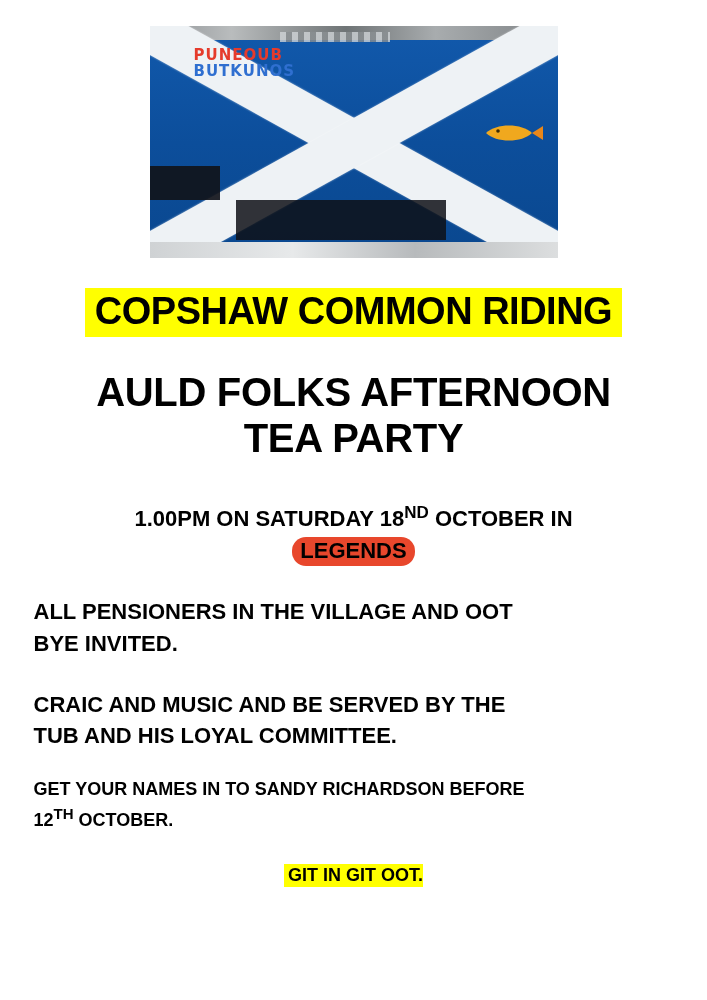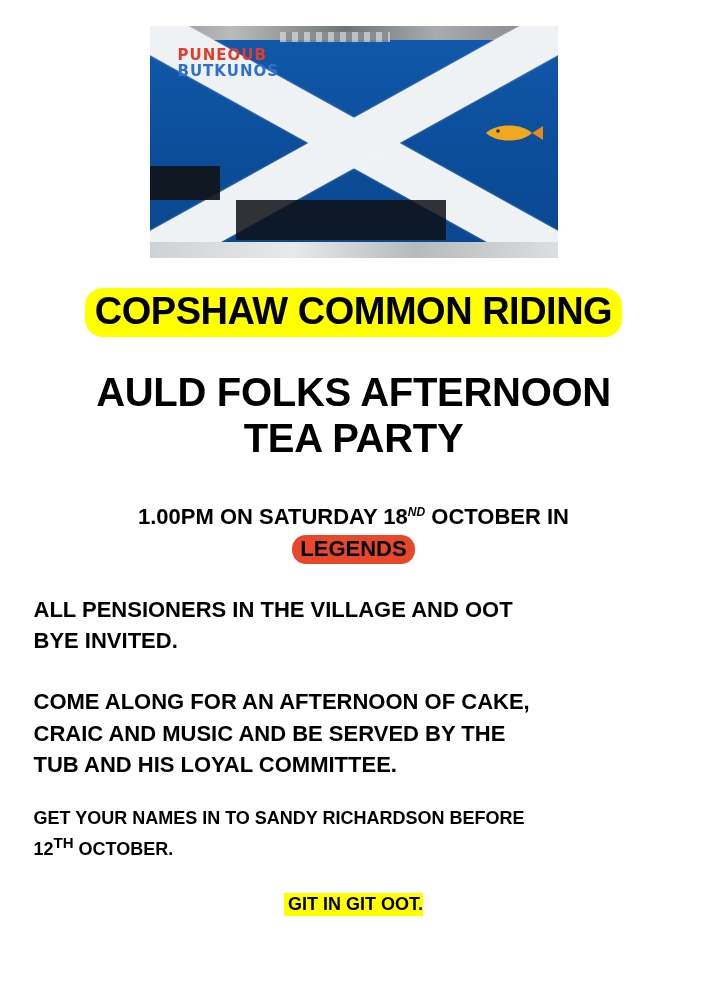--- a/index.html
+++ b/index.html
@@ -82,21 +82,21 @@
   .photo .dark-bottom-box {
     position: absolute;
     left: 86px; bottom: 18px;
     width: 210px; height: 40px;
     background: #0e1016;
     opacity: .85;
   }
   
   .photo .letters {
     position: absolute;
-    left: 28px;
+    left: 44px;
     top: 22px;
     width: 190px;
     line-height: 1.05;
     font-family: "DejaVu Sans", sans-serif;
     font-weight: bold;
     font-size: 15px;
     letter-spacing: 1px;
   }
   .photo .letters span { display: inline-block; }
   .photo .letters .l1 { color: #e53b2c; }
@@ -114,21 +114,20 @@
     top: 96px;
     width: 62px;
     height: 22px;
   }
 
   
   .title-bar {
     margin-top: 30px;
     background: #ffff00;
     padding: 2px 10px 4px 10px;
-    border-radius: 18px;
   }
   .title-bar h1 {
     margin: 0;
     font-size: 38px;
     font-weight: bold;
     letter-spacing: -0.5px;
     white-space: nowrap;
     line-height: 1.12;
   }
 
@@ -141,21 +140,21 @@
     letter-spacing: -0.3px;
   }
 
   .when {
     margin-top: 40px;
     text-align: center;
     font-size: 22px;
     font-weight: bold;
     line-height: 1.42;
   }
-  .when sup { font-size: 12px; vertical-align: super; font-style: italic; }
+  .when sup { font-size: 17px; vertical-align: super; }
   .venue {
     background: #e8472c;
     padding: 1px 8px 2px 8px;
     display: inline-block;
     line-height: 1.2;
     border-radius: 14px;
   }
 
   .para {
     margin-top: 30px;
@@ -225,21 +224,20 @@
       <span class="venue">LEGENDS</span>
     </div>
   </div>
 
   <div class="para">
     <div>ALL PENSIONERS IN THE VILLAGE AND OOT</div>
     <div>BYE INVITED.</div>
   </div>
 
   <div class="para">
-    <div>COME ALONG FOR AN AFTERNOON OF CAKE,</div>
     <div>CRAIC AND MUSIC AND BE SERVED BY THE</div>
     <div>TUB AND HIS LOYAL COMMITTEE.</div>
   </div>
 
   <div class="para small">
     <div>GET YOUR NAMES IN TO SANDY RICHARDSON BEFORE</div>
     <div>
       <span>12</span><sup>TH</sup><span> OCTOBER.</span>
     </div>
   </div>

